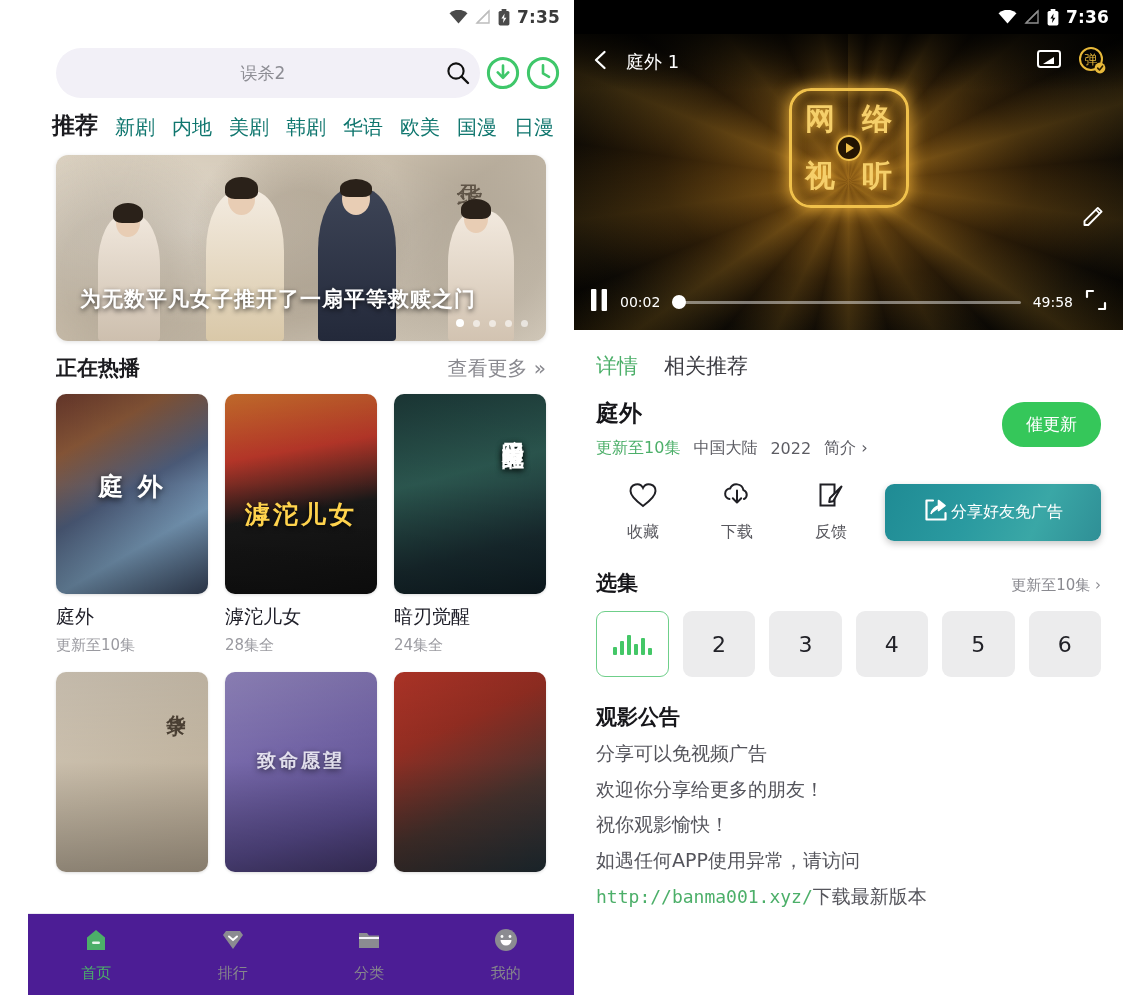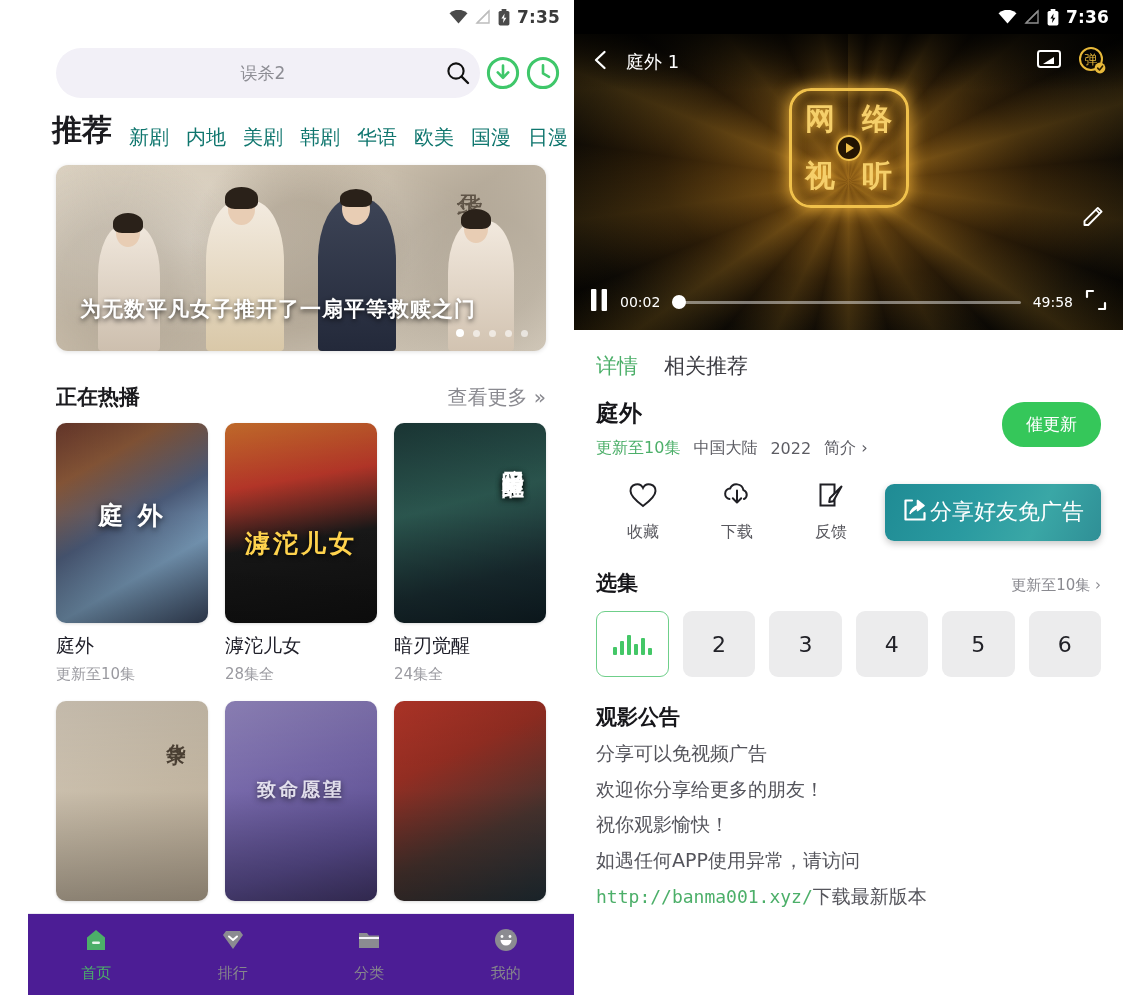--- a/index.html
+++ b/index.html
@@ -41,21 +41,21 @@
     padding-left: 34px;
   }
   .search-icon { width: 44px; display: flex; align-items: center; justify-content: center; }
   .circ-btn { width: 34px; height: 34px; flex: 0 0 34px; }
 
   .tabs-row {
     display: flex; align-items: flex-end; gap: 17px;
     padding: 4px 0 8px 24px; white-space: nowrap; overflow: hidden;
   }
   .tab-item { font-size: 20px; color: #0f766e; }
-  .tab-item.active { font-size: 30px; font-weight: 700; color: #1b1b1f; }
+  .tab-item.active { font-size: 23px; font-weight: 700; color: #1b1b1f; }
 
   .banner {
     margin: 6px 28px 0 28px; height: 186px; border-radius: 12px;
     position: relative; overflow: hidden;
     background:
       radial-gradient(ellipse at 30% 40%, rgba(255,255,255,.35), transparent 60%),
       linear-gradient(145deg,#dcd2c1 0%, #cfc3b0 35%, #bdb2a1 60%, #d8cfc0 100%);
     box-shadow: 0 1px 4px rgba(0,0,0,.12);
   }
   .banner .ink {
@@ -89,21 +89,21 @@
   .banner-cn {
     position:absolute; right: 58px; top: 8px; font-size: 26px; color:#4a3f33;
     writing-mode: vertical-rl; opacity:.8; font-family:"DejaVu Serif", serif;
   }
   .dots { position:absolute; right: 18px; bottom: 14px; display:flex; gap: 9px; align-items:center; }
   .dot { width: 7px; height: 7px; border-radius: 50%; background: rgba(255,255,255,.6); }
   .dot.on { background:#fff; width: 8px; height: 8px; }
 
   .sec-header {
     display:flex; align-items:center; justify-content:space-between;
-    padding: 32px 28px 12px 28px;
+    padding: 13px 28px 12px 28px;
     gap: 33px;
   }
   .sec-title { font-size: 21px; font-weight: 700; color:#1b1b1f; }
   .sec-more { font-size: 20px; color:#8a8a90; }
 
   .grid { padding: 0 28px; display:grid; grid-template-columns: repeat(3,1fr); gap: 17px; }
   .card .poster {
     width: 100%; height: 200px; border-radius: 10px; position:relative; overflow:hidden;
     box-shadow: 0 1px 3px rgba(0,0,0,.14);
   }
@@ -222,21 +222,21 @@
     font-family: inherit;
   }
 
   .actions { display:flex; align-items:center; padding: 22px 22px 0 22px; }
   .act { width: 94px; display:flex; flex-direction:column; align-items:center; gap: 9px; }
   .act-label { font-size: 16px; color:#58585e; }
   .share-btn {
     margin-left: auto; width: 216px; height: 57px; border-radius: 9px;
     background: linear-gradient(115deg,#1f8b94 0%, #2a9aa0 40%, #3aa7a6 70%, #2f8f96 100%);
     color:#fff; display:flex; align-items:center; justify-content:center; gap: 2px;
-    font-size: 22px; box-shadow: 0 3px 7px rgba(0,0,0,.22);
+    font-size: 16px; box-shadow: 0 3px 7px rgba(0,0,0,.22);
   }
 
   .ep-head { display:flex; align-items:baseline; justify-content:space-between; padding: 26px 22px 0 22px; }
   .ep-title { font-size: 21px; font-weight:700; color:#16161a; }
   .ep-more { font-size: 15px; color:#8a8a90; }
   .ep-grid { display:flex; gap: 14px; padding: 14px 22px 0 22px; }
   .ep {
     width: 82px; height: 66px; border-radius: 9px; background:#ececed;
     display:flex; align-items:center; justify-content:center;
     font-size: 22px; color:#222228;

